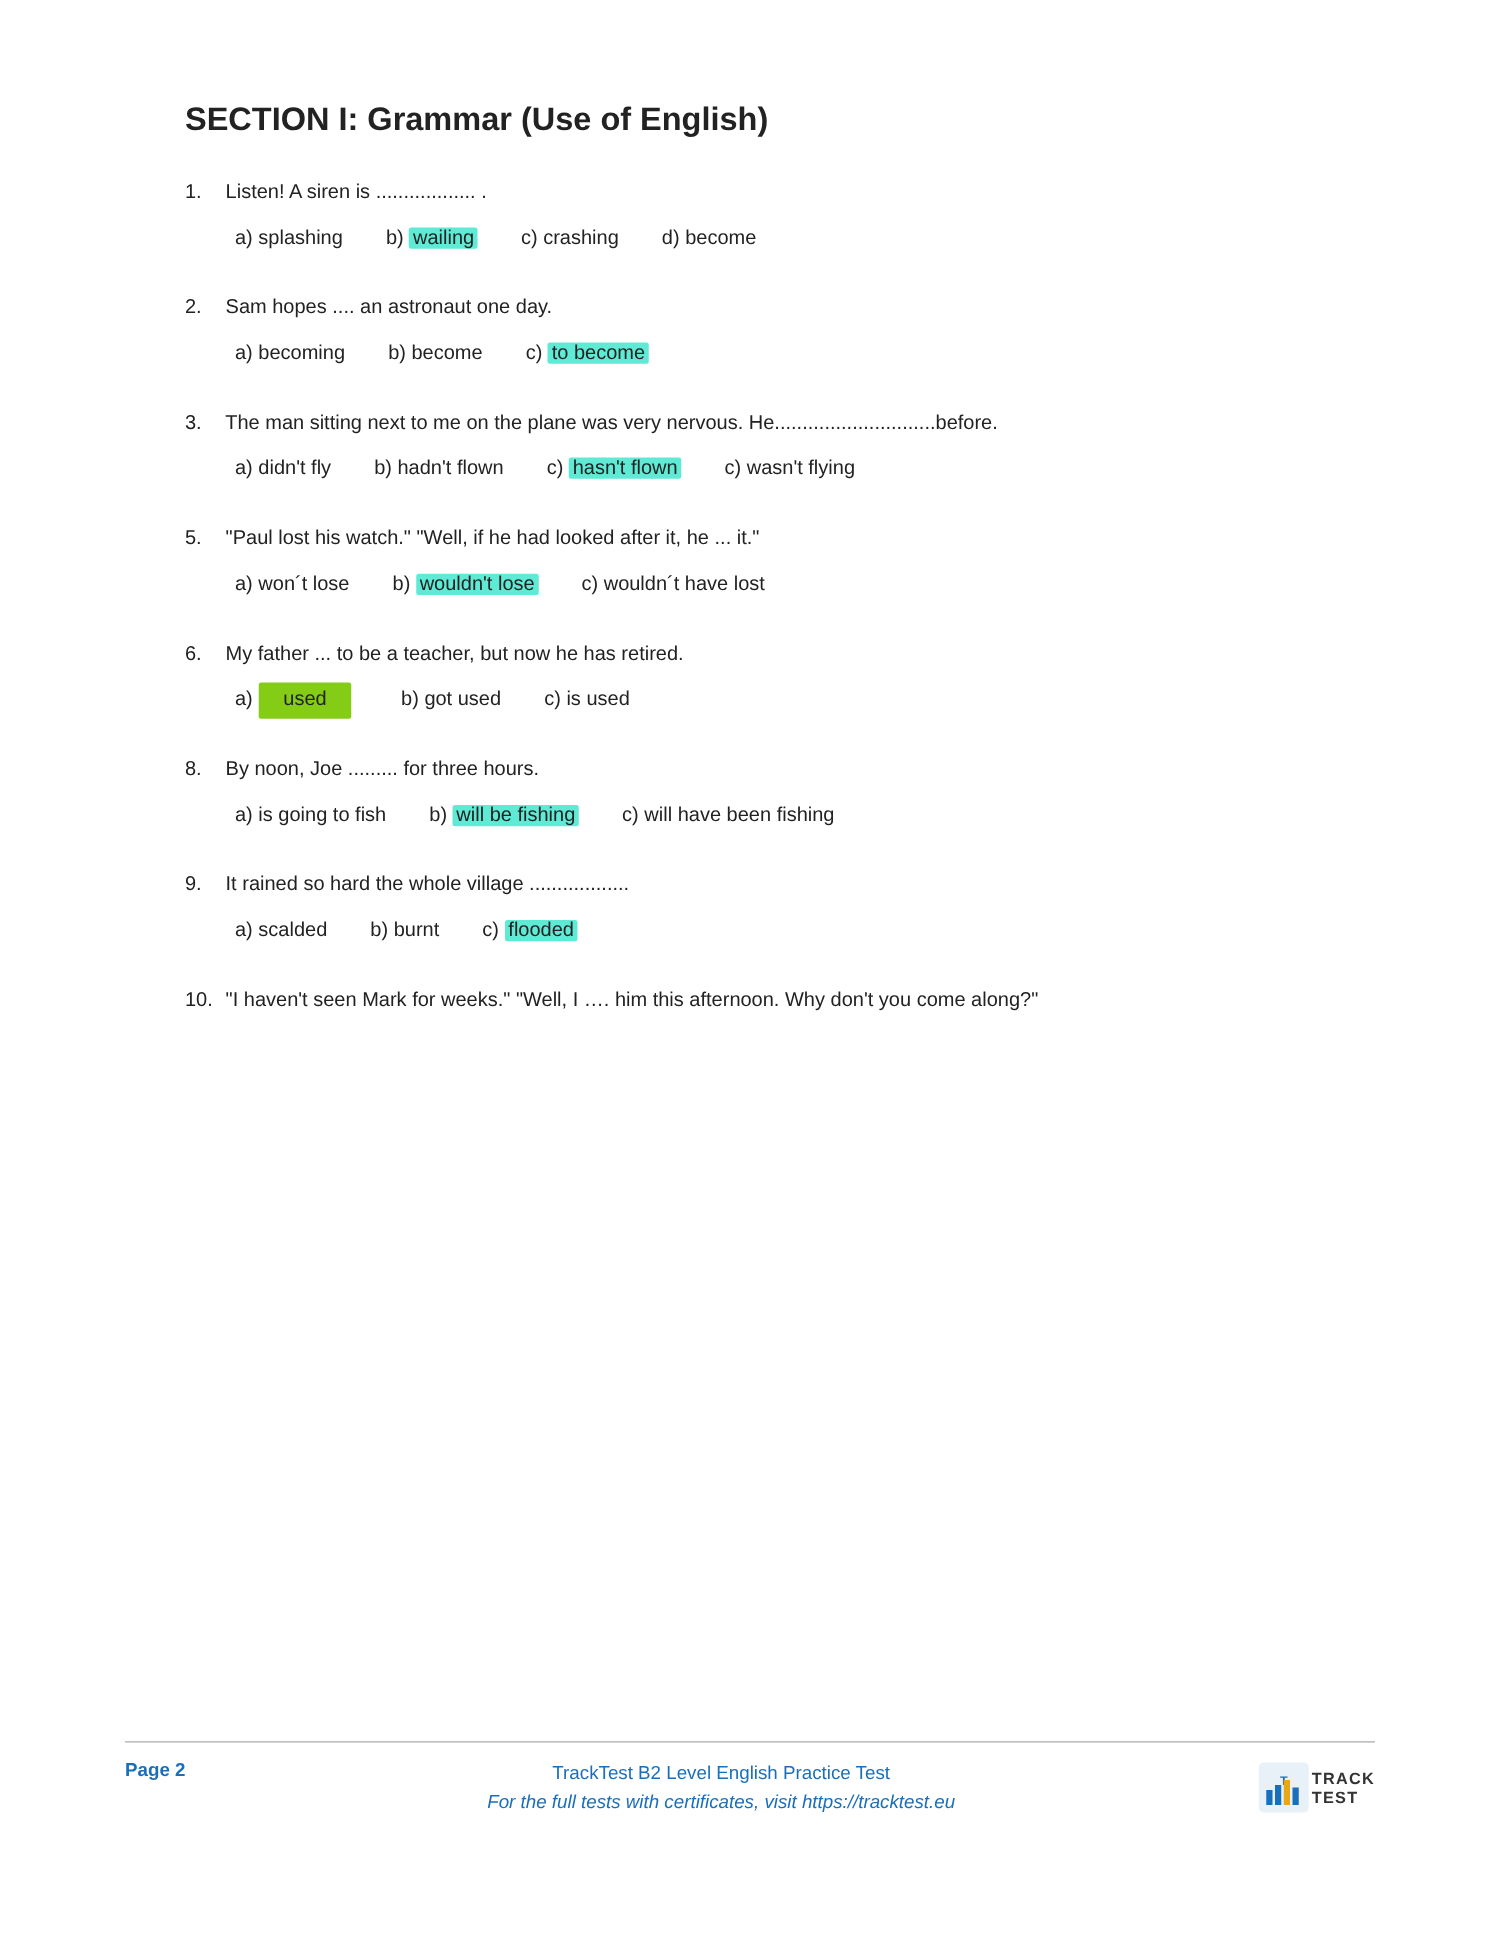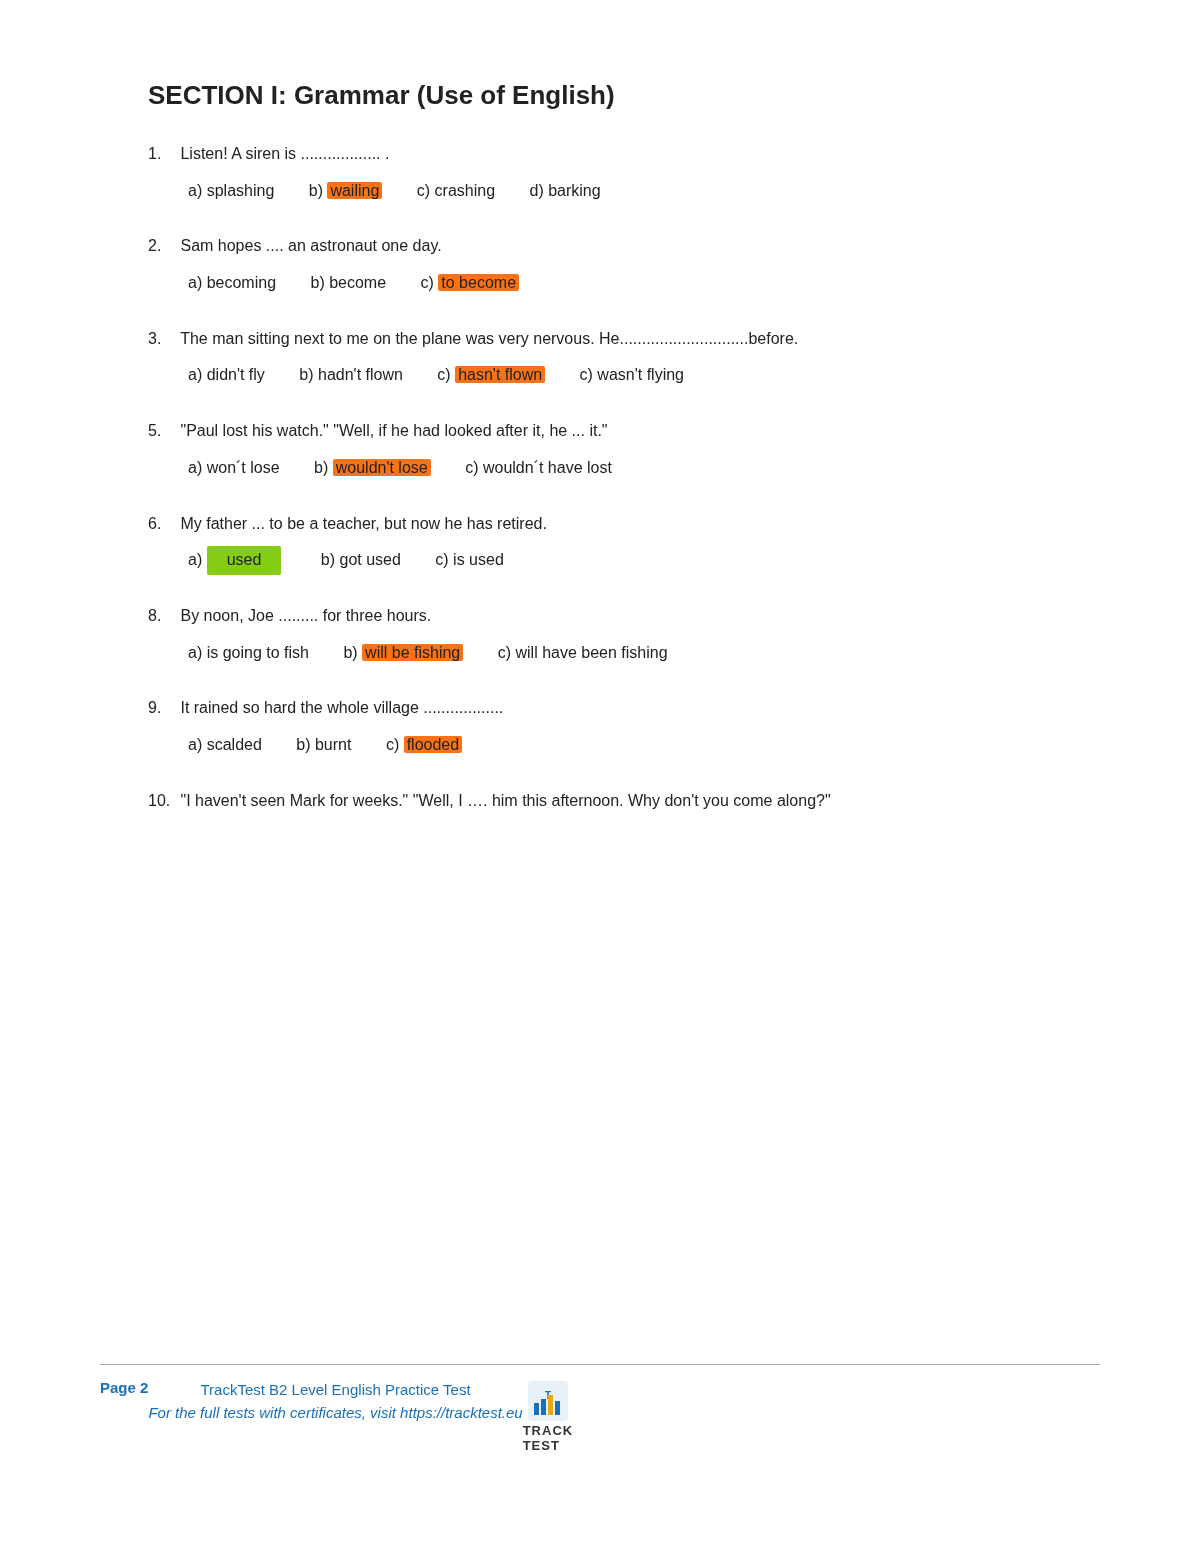--- a/index.html
+++ b/index.html
@@ -32,21 +32,21 @@
     .question-number {
       display: inline-block;
       min-width: 28px;
     }
     .answers {
       margin-left: 40px;
       font-size: 16px;
       line-height: 1.8;
     }
     .highlight {
-      background-color: #f97316;
+      background-color: #5eead4;
       padding: 0 3px;
       border-radius: 2px;
     }
     .answer-option {
       display: inline-block;
       margin-right: 30px;
     }
     .used-box {
       display: inline-block;
       background-color: #84cc16;
@@ -55,39 +55,40 @@
       border-radius: 2px;
     }
     .footer-line {
       position: absolute;
       bottom: 100px;
       left: 100px;
       right: 100px;
       border-top: 1px solid #aaa;
       padding-top: 14px;
       display: flex;
+      justify-content: space-between;
       align-items: flex-start;
     }
     .footer-left {
       color: #1a6fba;
       font-size: 15px;
       font-weight: bold;
     }
     .footer-center {
       text-align: center;
       color: #1a6fba;
       font-size: 15px;
       line-height: 1.5;
     }
     .footer-center .italic-line {
       font-style: italic;
     }
     .footer-logo {
       display: flex;
-      flex-direction: column;
+      flex-direction: row;
       align-items: center;
       font-size: 12px;
       color: #333;
     }
     .logo-icon {
       width: 44px;
       height: 44px;
     }
     .logo-text {
       font-weight: bold;
@@ -104,21 +105,21 @@
 
   <div class="question-block">
     <div class="question-text">
       <span class="question-number">1.</span>
       <span>Listen! A siren is .................. .</span>
     </div>
     <div class="answers">
       <span class="answer-option">a) splashing</span>
       <span class="answer-option">b) <span class="highlight">wailing</span></span>
       <span class="answer-option">c) crashing</span>
-      <span class="answer-option">d) barking</span>
+      <span class="answer-option">d) become</span>
     </div>
   </div>
 
   <div class="question-block">
     <div class="question-text">
       <span class="question-number">2.</span>
       <span>Sam hopes .... an astronaut one day.</span>
     </div>
     <div class="answers">
       <span class="answer-option">a)  becoming</span>

